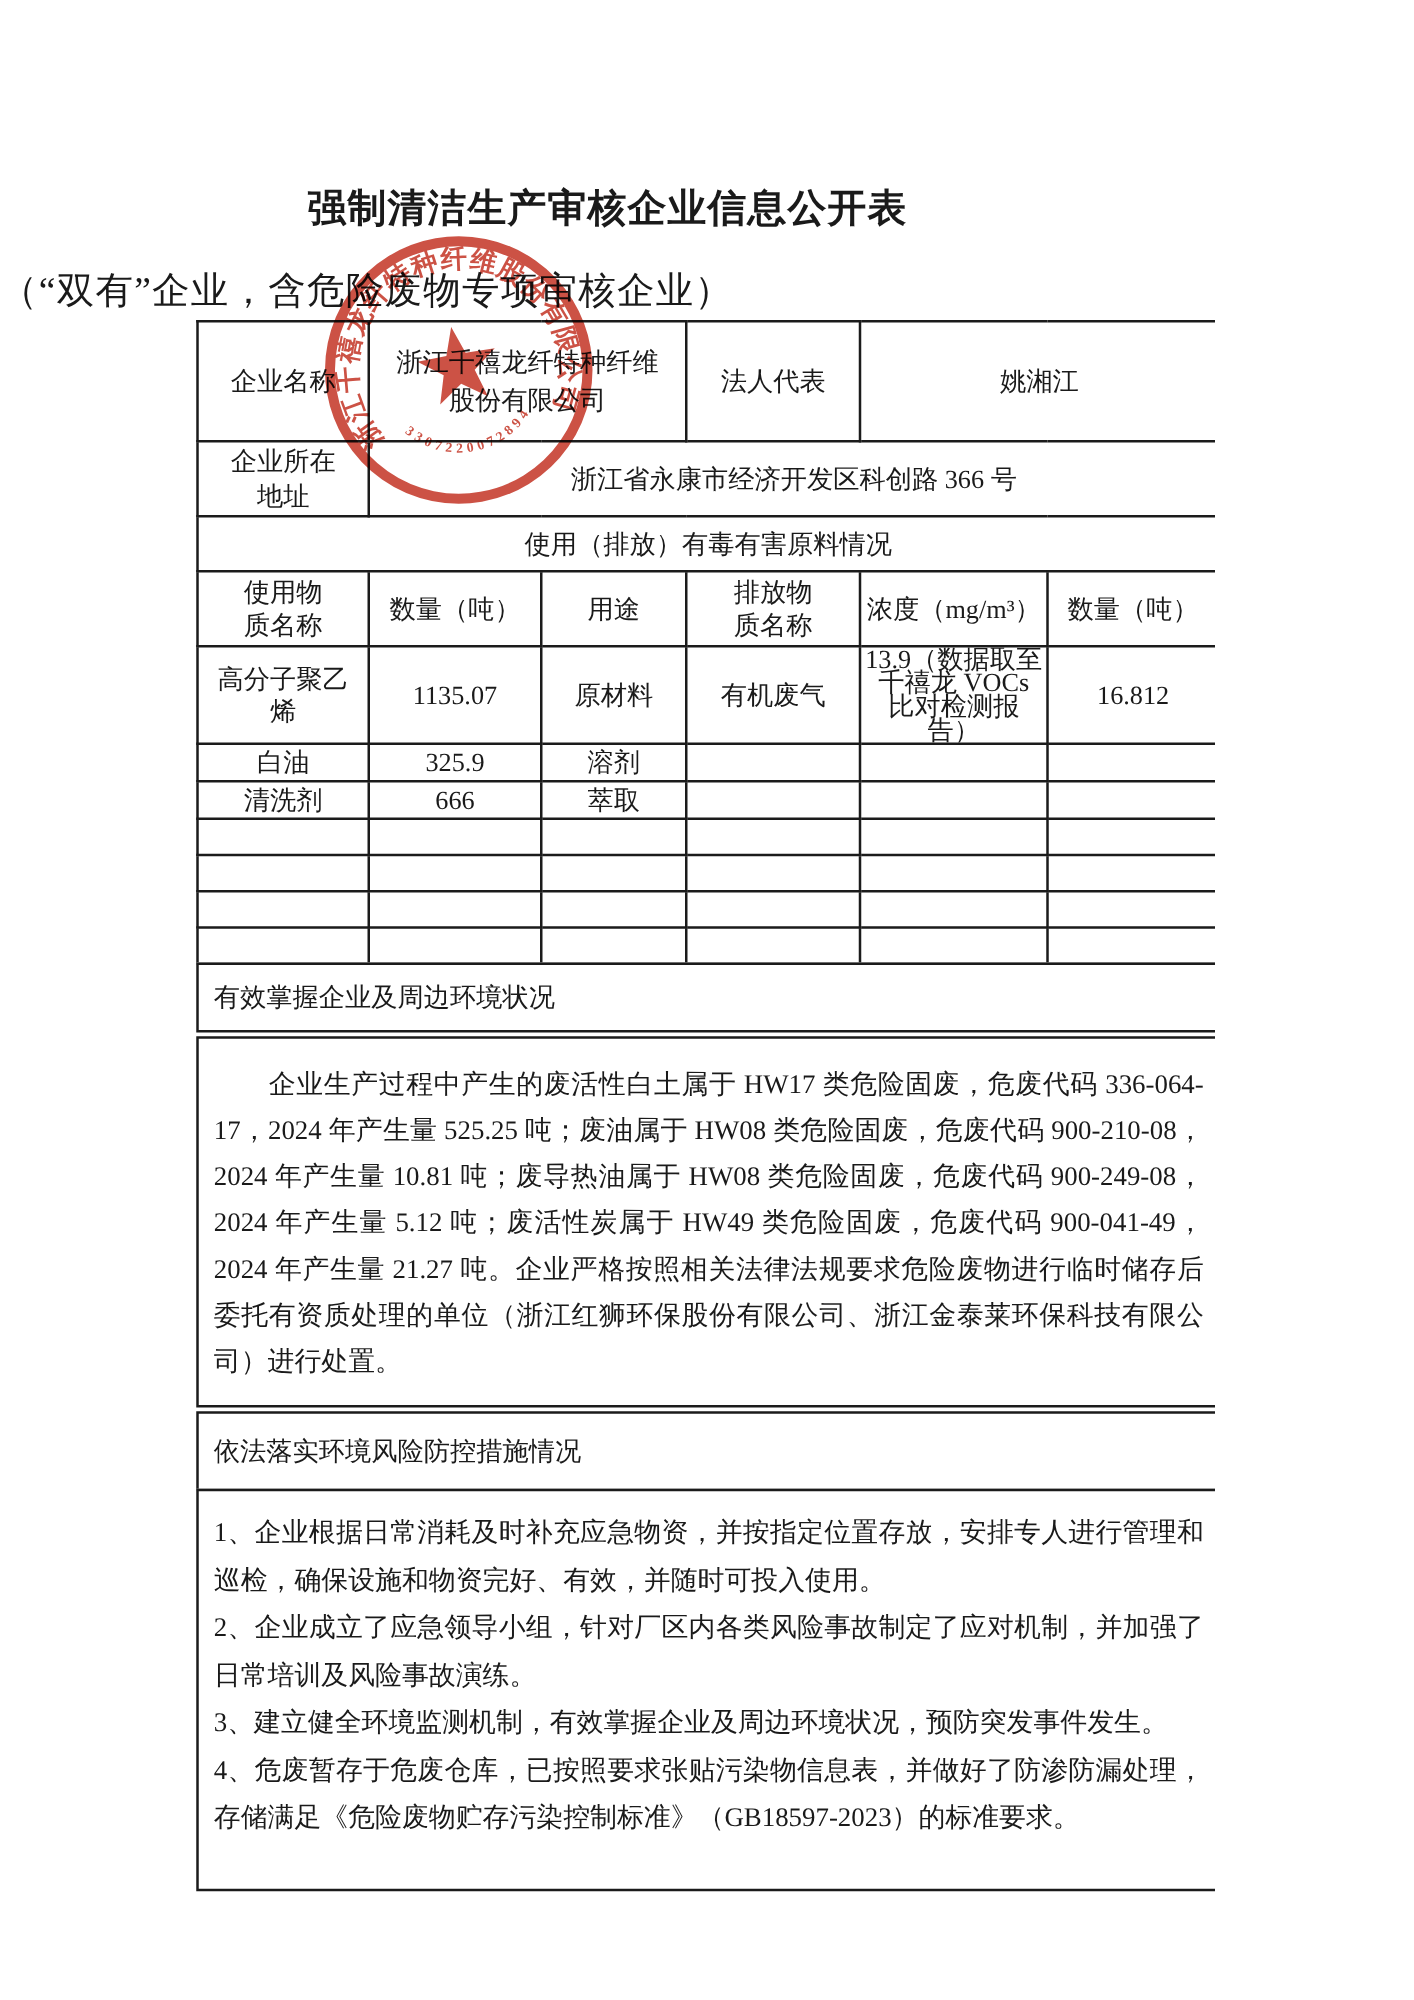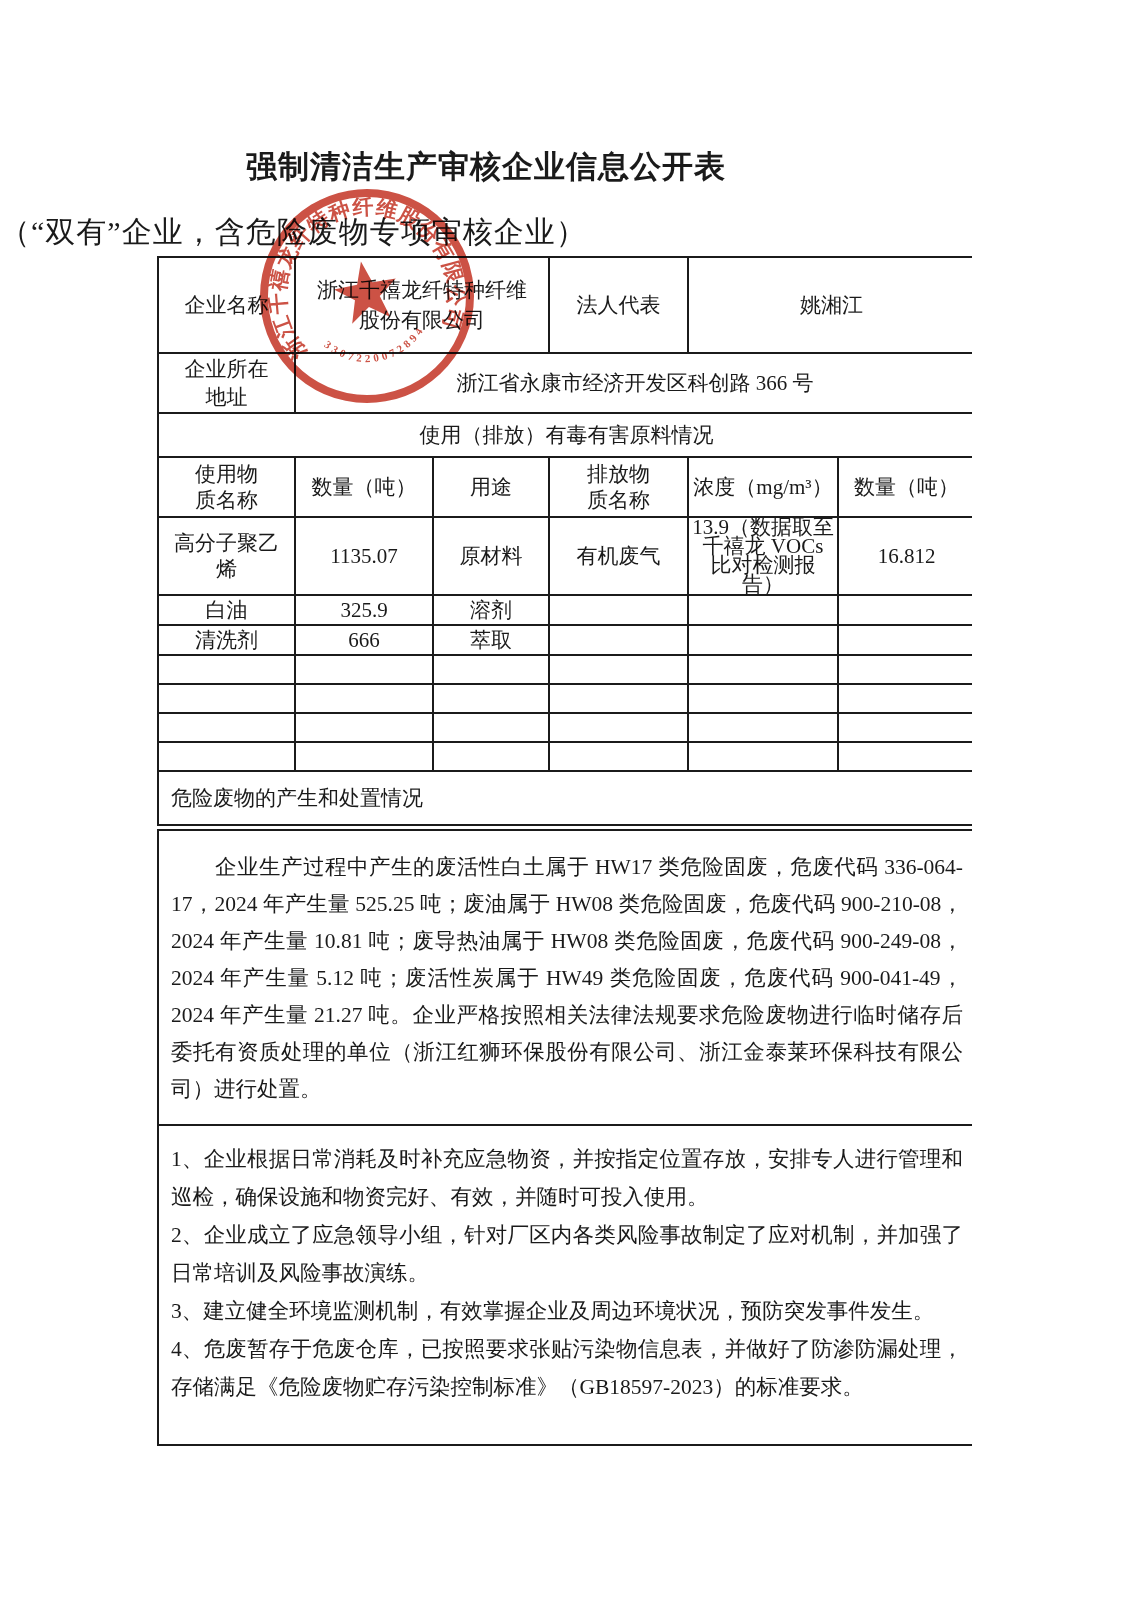--- a/index.html
+++ b/index.html
@@ -201,25 +201,26 @@
         <td></td>
             <td></td>
             <td></td>
         <td></td>
             <td></td>
             <td></td>
       </tr>
     </tbody>
       </table>
 
-    <div class="label-row m-collapse">危险废物的产生和处置情况</div>
+    <div class="label-row m-collapse">有效掌握企业及周边环境状况</div>
     <div class="text-cell body-cell m-gap">
       <p>企业生产过程中产生的废活性白土属于 HW17 类危险固废，危废代码 336-064-17，2024 年产生量 525.25 吨；废油属于 HW08 类危险固废，危废代码 900-210-08，2024 年产生量 10.81 吨；废导热油属于 HW08 类危险固废，危废代码 900-249-08，2024 年产生量 5.12 吨；废活性炭属于 HW49 类危险固废，危废代码 900-041-49，2024 年产生量 21.27 吨。企业严格按照相关法律法规要求危险废物进行临时储存后委托有资质处理的单位（浙江红狮环保股份有限公司、浙江金泰莱环保科技有限公司）进行处置。</p>
     </div>
 
+    <div class="label-row tall m-gap">依法落实环境风险防控措施情况</div>
     <div class="text-cell list-cell m-collapse">
       <p>1、企业根据日常消耗及时补充应急物资，并按指定位置存放，安排专人进行管理和巡检，确保设施和物资完好、有效，并随时可投入使用。</p>
       <p>2、企业成立了应急领导小组，针对厂区内各类风险事故制定了应对机制，并加强了日常培训及风险事故演练。</p>
       <p>3、建立健全环境监测机制，有效掌握企业及周边环境状况，预防突发事件发生。</p>
       <p>4、危废暂存于危废仓库，已按照要求张贴污染物信息表，并做好了防渗防漏处理，存储满足《危险废物贮存污染控制标准》（GB18597-2023）的标准要求。</p>
     </div>
 
   </div>
 
   <svg class="stamp" viewBox="0 0 230 230" width="230" height="230">

